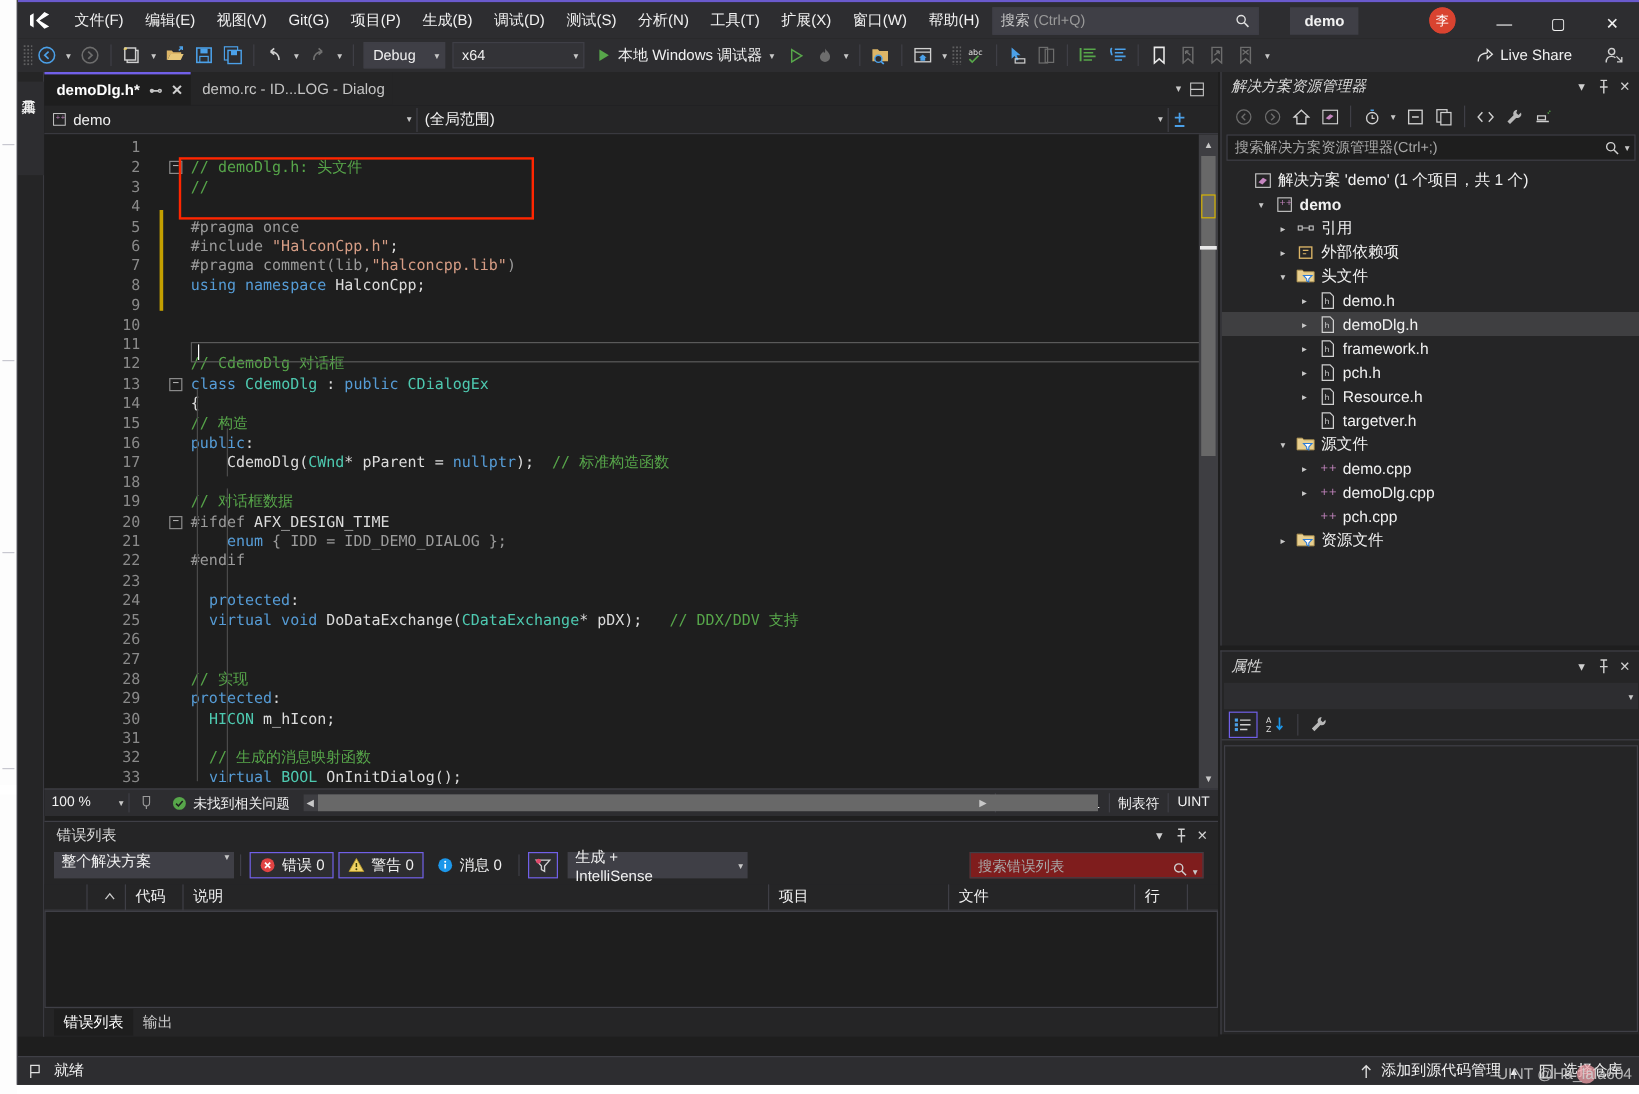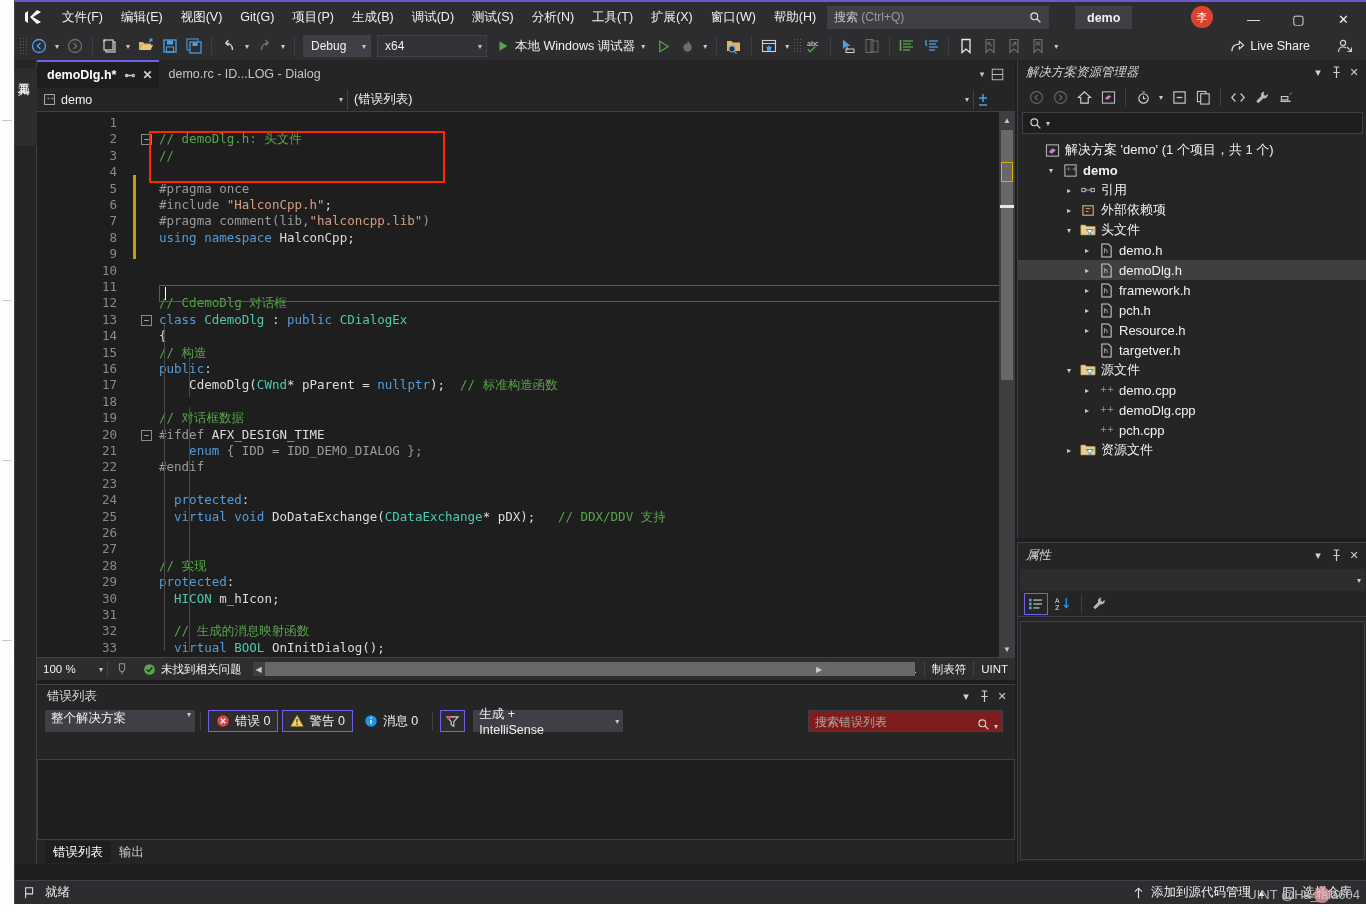--- a/index.html
+++ b/index.html
@@ -499,21 +499,21 @@
         <div class="navsel" style="width:310px">
           <svg width="13" height="13" viewBox="0 0 16 16">
               <rect x="2" y="2" width="12" height="12" fill="none" stroke="#c8c8c8" stroke-width="1"></rect>
               <text x="4" y="8" font-size="6" fill="#c586c0" font-family="DejaVu Sans">++</text>
             </svg>
           <span style="padding-left:5px">demo</span>
           <span class="cc">▾</span>
         </div>
         <div class="navsplit"></div>
         <div class="navsel" style="width:625px">
-          <span>(错误列表)</span>
+          <span>(全局范围)</span>
           <span class="cc">▾</span>
         </div>
         <div class="navsplit"></div>
         <div class="navplus">
           <svg width="12" height="14" viewBox="0 0 12 14">
               <line x1="6" y1="1" x2="6" y2="9" stroke="#4ba0e8" stroke-width="1.5"></line>
               <line x1="2" y1="5" x2="10" y2="5" stroke="#4ba0e8" stroke-width="1.5"></line>
               <line x1="2" y1="12" x2="10" y2="12" stroke="#4ba0e8" stroke-width="1.5"></line>
             </svg>
         </div>
@@ -645,20 +645,21 @@
         </span>
         <span class="tbtn">
           <svg width="16" height="15" viewBox="0 0 16 16">
               <line x1="2" y1="12" x2="13" y2="12" stroke="#d0d0d0" stroke-width="1.4"></line>
               <rect x="3" y="7" width="7" height="3.5" fill="none" stroke="#d0d0d0" stroke-width="1.1"></rect>
               <path d="M12 4 l1 1 M13.5 2.5 l.8 .8" stroke="#57a64a" stroke-width="1.2"></path>
             </svg>
         </span>
       </div>
       <div class="se-search">
+        <span class="ph" title="搜索解决方案资源管理器(Ctrl+;)">搜索解决方案资源管理器(Ctrl+;)</span>
         <svg width="13" height="13" viewBox="0 0 16 16">
             <circle cx="6.5" cy="6.5" r="4.2" fill="none" stroke="#d0d0d0" stroke-width="1.4"></circle>
             <line x1="9.6" y1="9.6" x2="14" y2="14" stroke="#d0d0d0" stroke-width="1.6"></line>
           </svg>
         <span style="font-size:8px;color:#c8c8c8;padding-left:4px">▾</span>
       </div>
       <div class="tree" id="se-tree">
           <div class="trow">
             <span class="tw" style="margin-left:6px"></span>
             <span class="ticon">
@@ -923,20 +924,33 @@
 
       <div class="el-search">
         <span class="ph">搜索错误列表</span>
         <svg width="13" height="13" viewBox="0 0 16 16">
             <circle cx="6.5" cy="6.5" r="4.2" fill="none" stroke="#d0d0d0" stroke-width="1.4"></circle>
             <line x1="9.6" y1="9.6" x2="14" y2="14" stroke="#d0d0d0" stroke-width="1.6"></line>
           </svg>
         <span style="font-size:8px;color:#c8c8c8;padding-left:4px">▾</span>
       </div>
 
+      <div class="el-cols">
+        <div class="el-col" style="width:36px"></div>
+        <div class="el-col" style="width:32px;justify-content:flex-end">
+          <svg width="9" height="9" viewBox="0 0 10 10">
+              <path d="M1 7 L5 2 L9 7" fill="none" stroke="#c8c8c8" stroke-width="1.2"></path>
+            </svg>
+        </div>
+        <div class="el-col" style="width:48px">代码</div>
+        <div class="el-col" style="width:488px">说明</div>
+        <div class="el-col" style="width:150px">项目</div>
+        <div class="el-col" style="width:155px">文件</div>
+        <div class="el-col" style="width:44px">行</div>
+      </div>
 
       <div class="el-grid"></div>
 
       <div class="el-tabs">
         <div class="el-tab active">错误列表</div>
         <div class="el-tab">输出</div>
       </div>
     </div>
 
     <div class="status">

